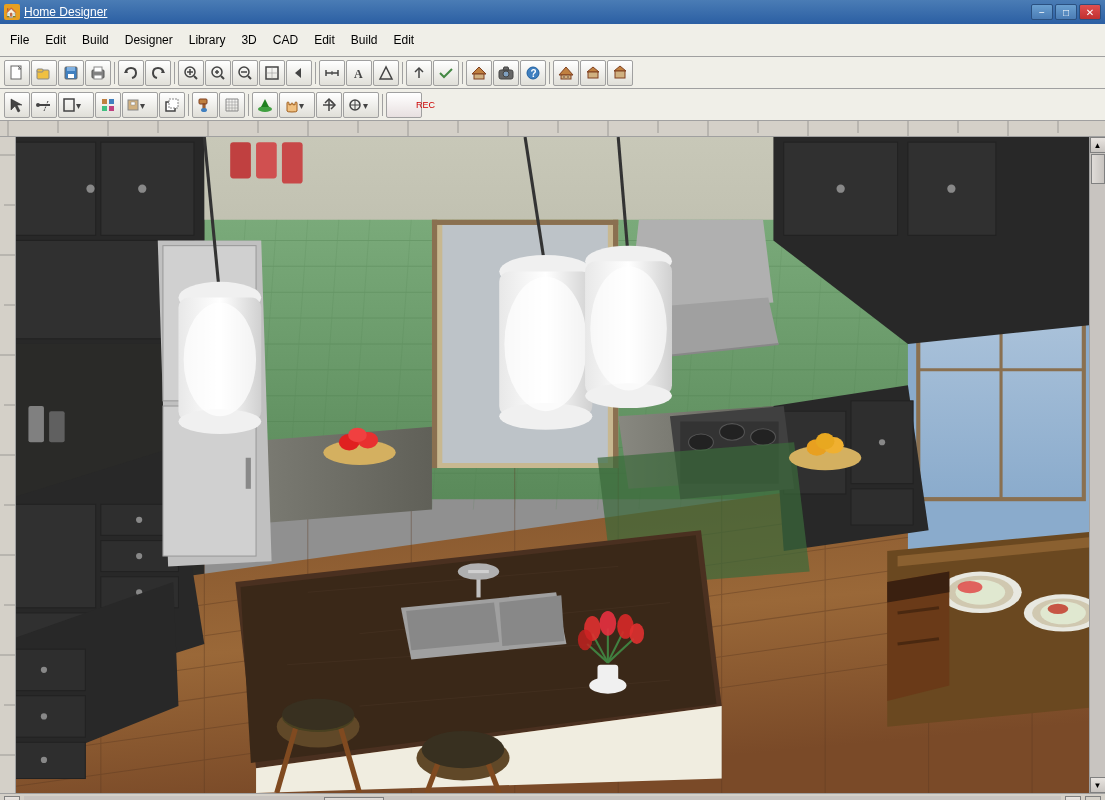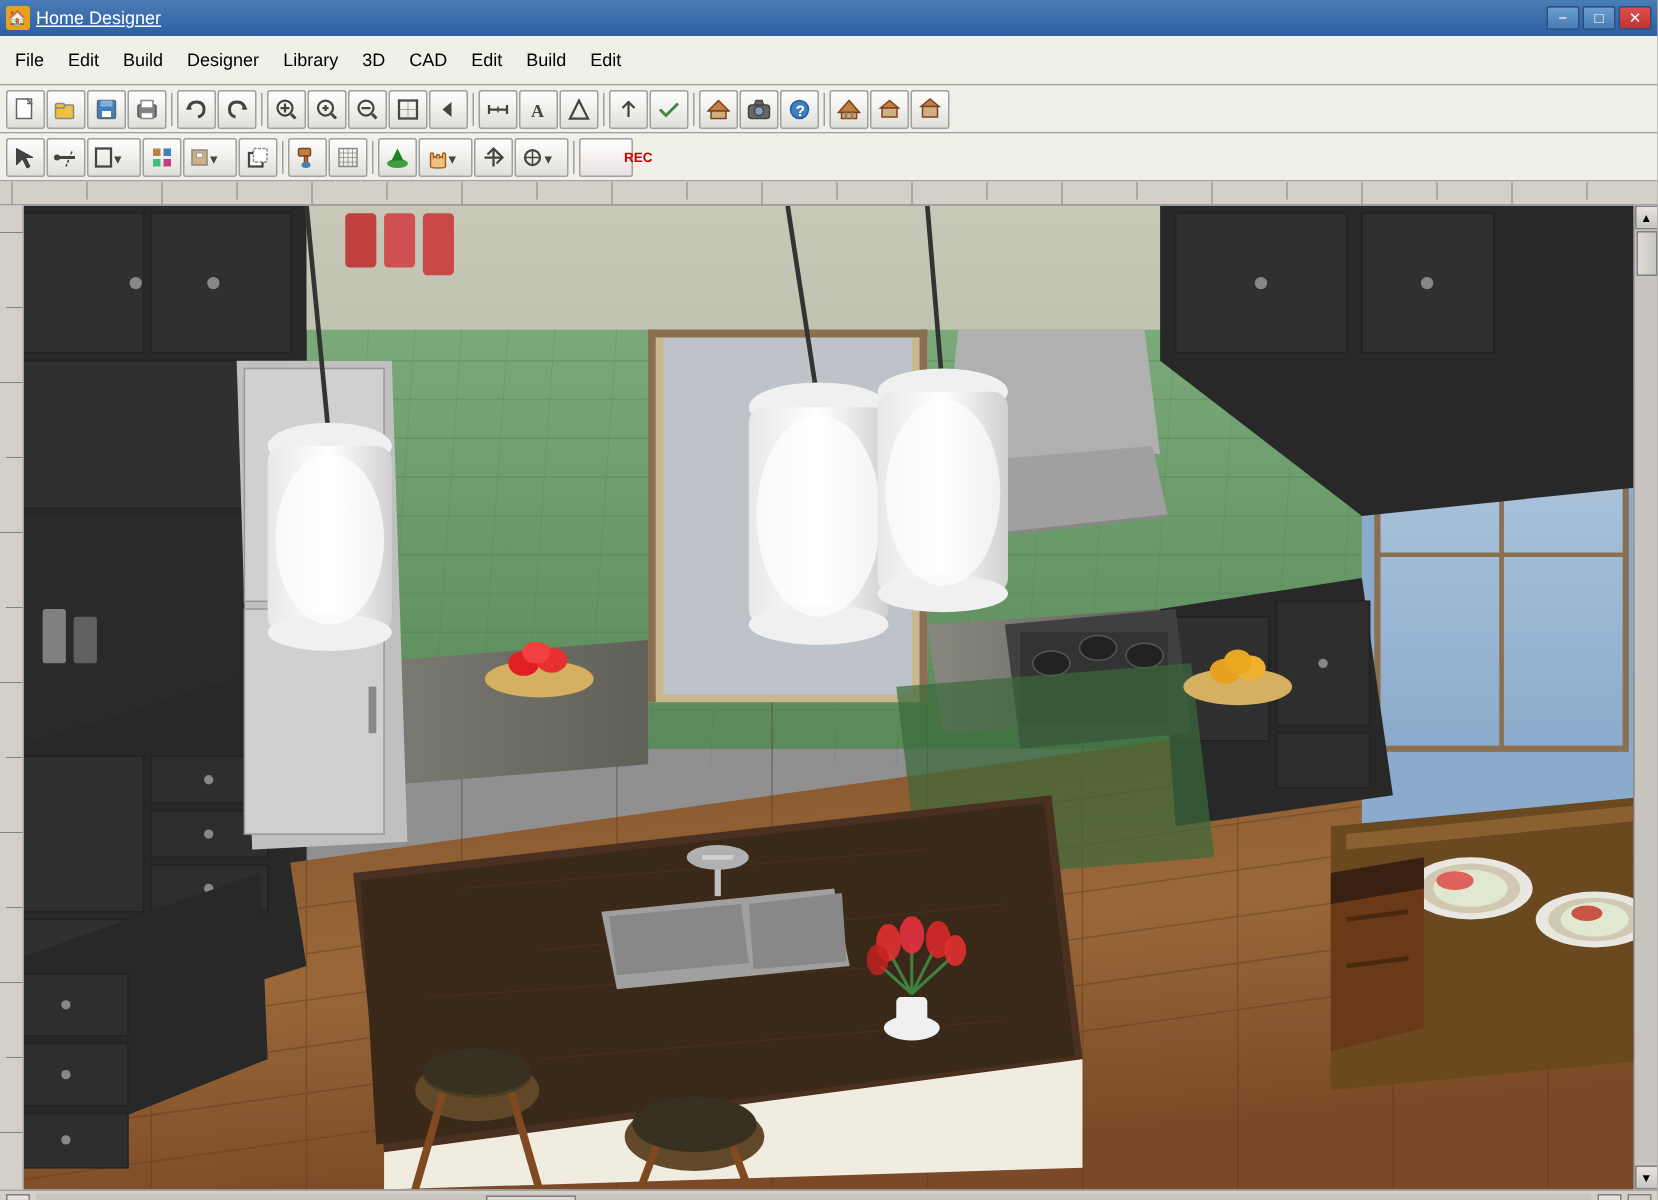--- a/index.html
+++ b/index.html
@@ -357,21 +357,21 @@
   <div class="tb-btn tb-btn-wide">
     <svg width="28" height="16" viewBox="0 0 28 16">
         <circle cx="8" cy="8" r="5" fill="none" stroke="#444" stroke-width="1.5"></circle>
         <line x1="8" y1="3" x2="8" y2="13" stroke="#444" stroke-width="1"></line>
         <line x1="3" y1="8" x2="13" y2="8" stroke="#444" stroke-width="1"></line>
         <text x="16" y="12" font-size="10" fill="#444">▾</text>
       </svg>
   </div>
   <div class="toolbar-separator"></div>
   <div class="tb-btn tb-btn-wide" style="font-size:9px; font-weight:bold; color:#c00; background: linear-gradient(to bottom, #fff, #e8e0e0);">
-    <span style="color:#c00; font-weight:bold; font-size:9px;margin-left:44px;">REC</span>
+    <span style="color:#c00; font-weight:normal; font-size:9px;margin-left:44px;">REC</span>
     <svg width="8" height="8" viewBox="0 0 8 8" style="margin-left:1px;">
         <polygon points="0,0 0,8 8,4" fill="#c00"></polygon>
       </svg>
   </div>
 </div>
 
 <div style="display:flex; flex-direction:column; height: calc(800px - 24px - 22px - 32px - 32px);">
 
   <div class="ruler-top">
     <svg width="100%" height="16" viewBox="0 0 1089 16">

